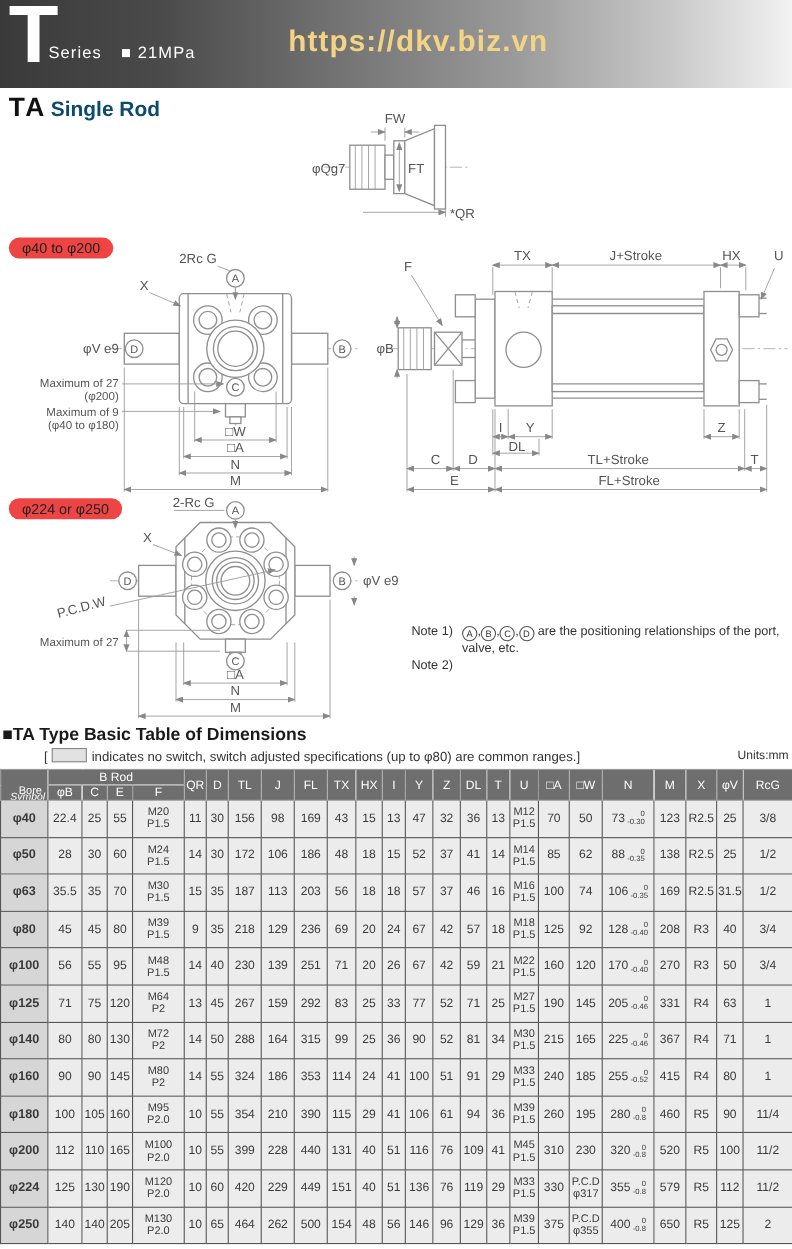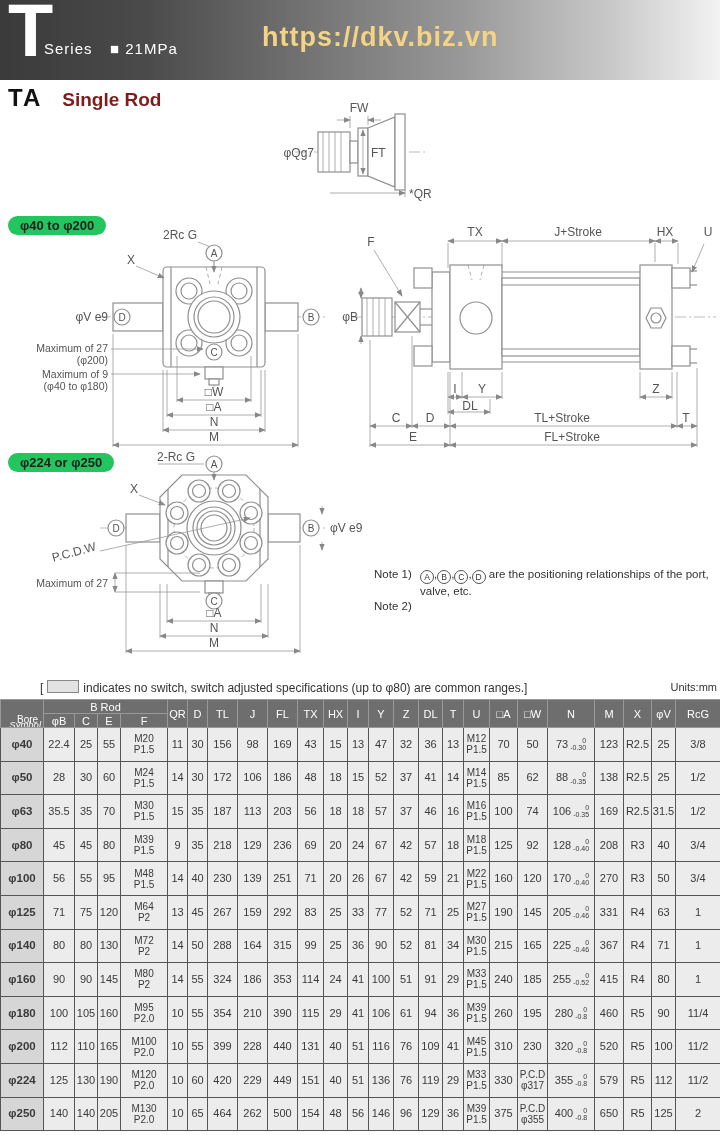--- a/index.html
+++ b/index.html
@@ -11,24 +11,24 @@
           background:linear-gradient(90deg,#3a3a3a 0%,#4a4a4a 20%,#777 45%,#9a9a9a 65%,#c9c9c9 85%,#f2f2f2 100%);}
   .logo-t{position:absolute;left:8px;top:-6px;font-size:74px;font-weight:bold;color:#fff;line-height:1;}
   .series{position:absolute;left:44px;top:40px;font-size:15px;color:#fff;letter-spacing:1px;}
   .pressure{position:absolute;left:110px;top:40px;font-size:15px;color:#fff;letter-spacing:1px;}
   .site-url{position:absolute;left:262px;top:22px;font-size:27px;font-weight:bold;color:#f3d485;
             text-decoration:none;letter-spacing:1px;text-align:right;}
 
   
   .page-title{position:absolute;left:8px;top:84px;}
   .page-title .big{font-size:24px;font-weight:bold;color:#111;letter-spacing:2px;}
-  .page-title .sub{font-size:19px;font-weight:bold;color:#7f1d1d;margin-left:20px;}
-
-  .badge{position:absolute;background:#22c55e;border-radius:11px;padding:2px 12px;
-         font-size:13px;font-weight:bold;color:#222;}
+  .page-title .sub{font-size:19px;font-weight:bold;color:#0c4a6e;margin-left:4px;}
+
+  .badge{position:absolute;background:#ef4444;border-radius:11px;padding:2px 12px;
+         font-size:13px;font-weight:normal;color:#222;}
   #badge-small{left:8px;top:216px;}
   #badge-large{left:8px;top:453px;}
 
   
   #draw{position:absolute;left:0;top:0;}
   .geo{stroke:#8f8f8f;stroke-width:1.2;fill:none;}
   .geof{stroke:#8f8f8f;stroke-width:1.2;fill:#fff;}
   .thin{stroke:#9a9a9a;stroke-width:.8;fill:none;}
   .dim{stroke:#999;stroke-width:.8;fill:none;}
   .cl{stroke:#aaa;stroke-width:.8;fill:none;stroke-dasharray:11 3 2 3;}
@@ -364,20 +364,21 @@
       <span class="note-body">
         <span class="circ">A</span><span>,</span><span class="circ">B</span><span>,</span><span class="circ">C</span><span>,</span><span class="circ">D</span><span> are the positioning relationships of the port,</span><br>
         <span>valve, etc.</span>
       </span>
     </div>
     <div class="note-row">
       <span class="note-label">Note 2)</span>
     </div>
   </div>
 
+  <div class="tbl-title">■TA Type Basic Table of Dimensions</div>
   <div class="legend">
     <span>[</span><span class="swatch"></span><span>indicates no switch, switch adjusted specifications (up to φ80) are common ranges.]</span>
   </div>
   <div class="units">Units:mm</div>
 
   <table class="dims">
     <colgroup>
       <col style="width:43px">
         <col style="width:31px">
         <col style="width:23px">

